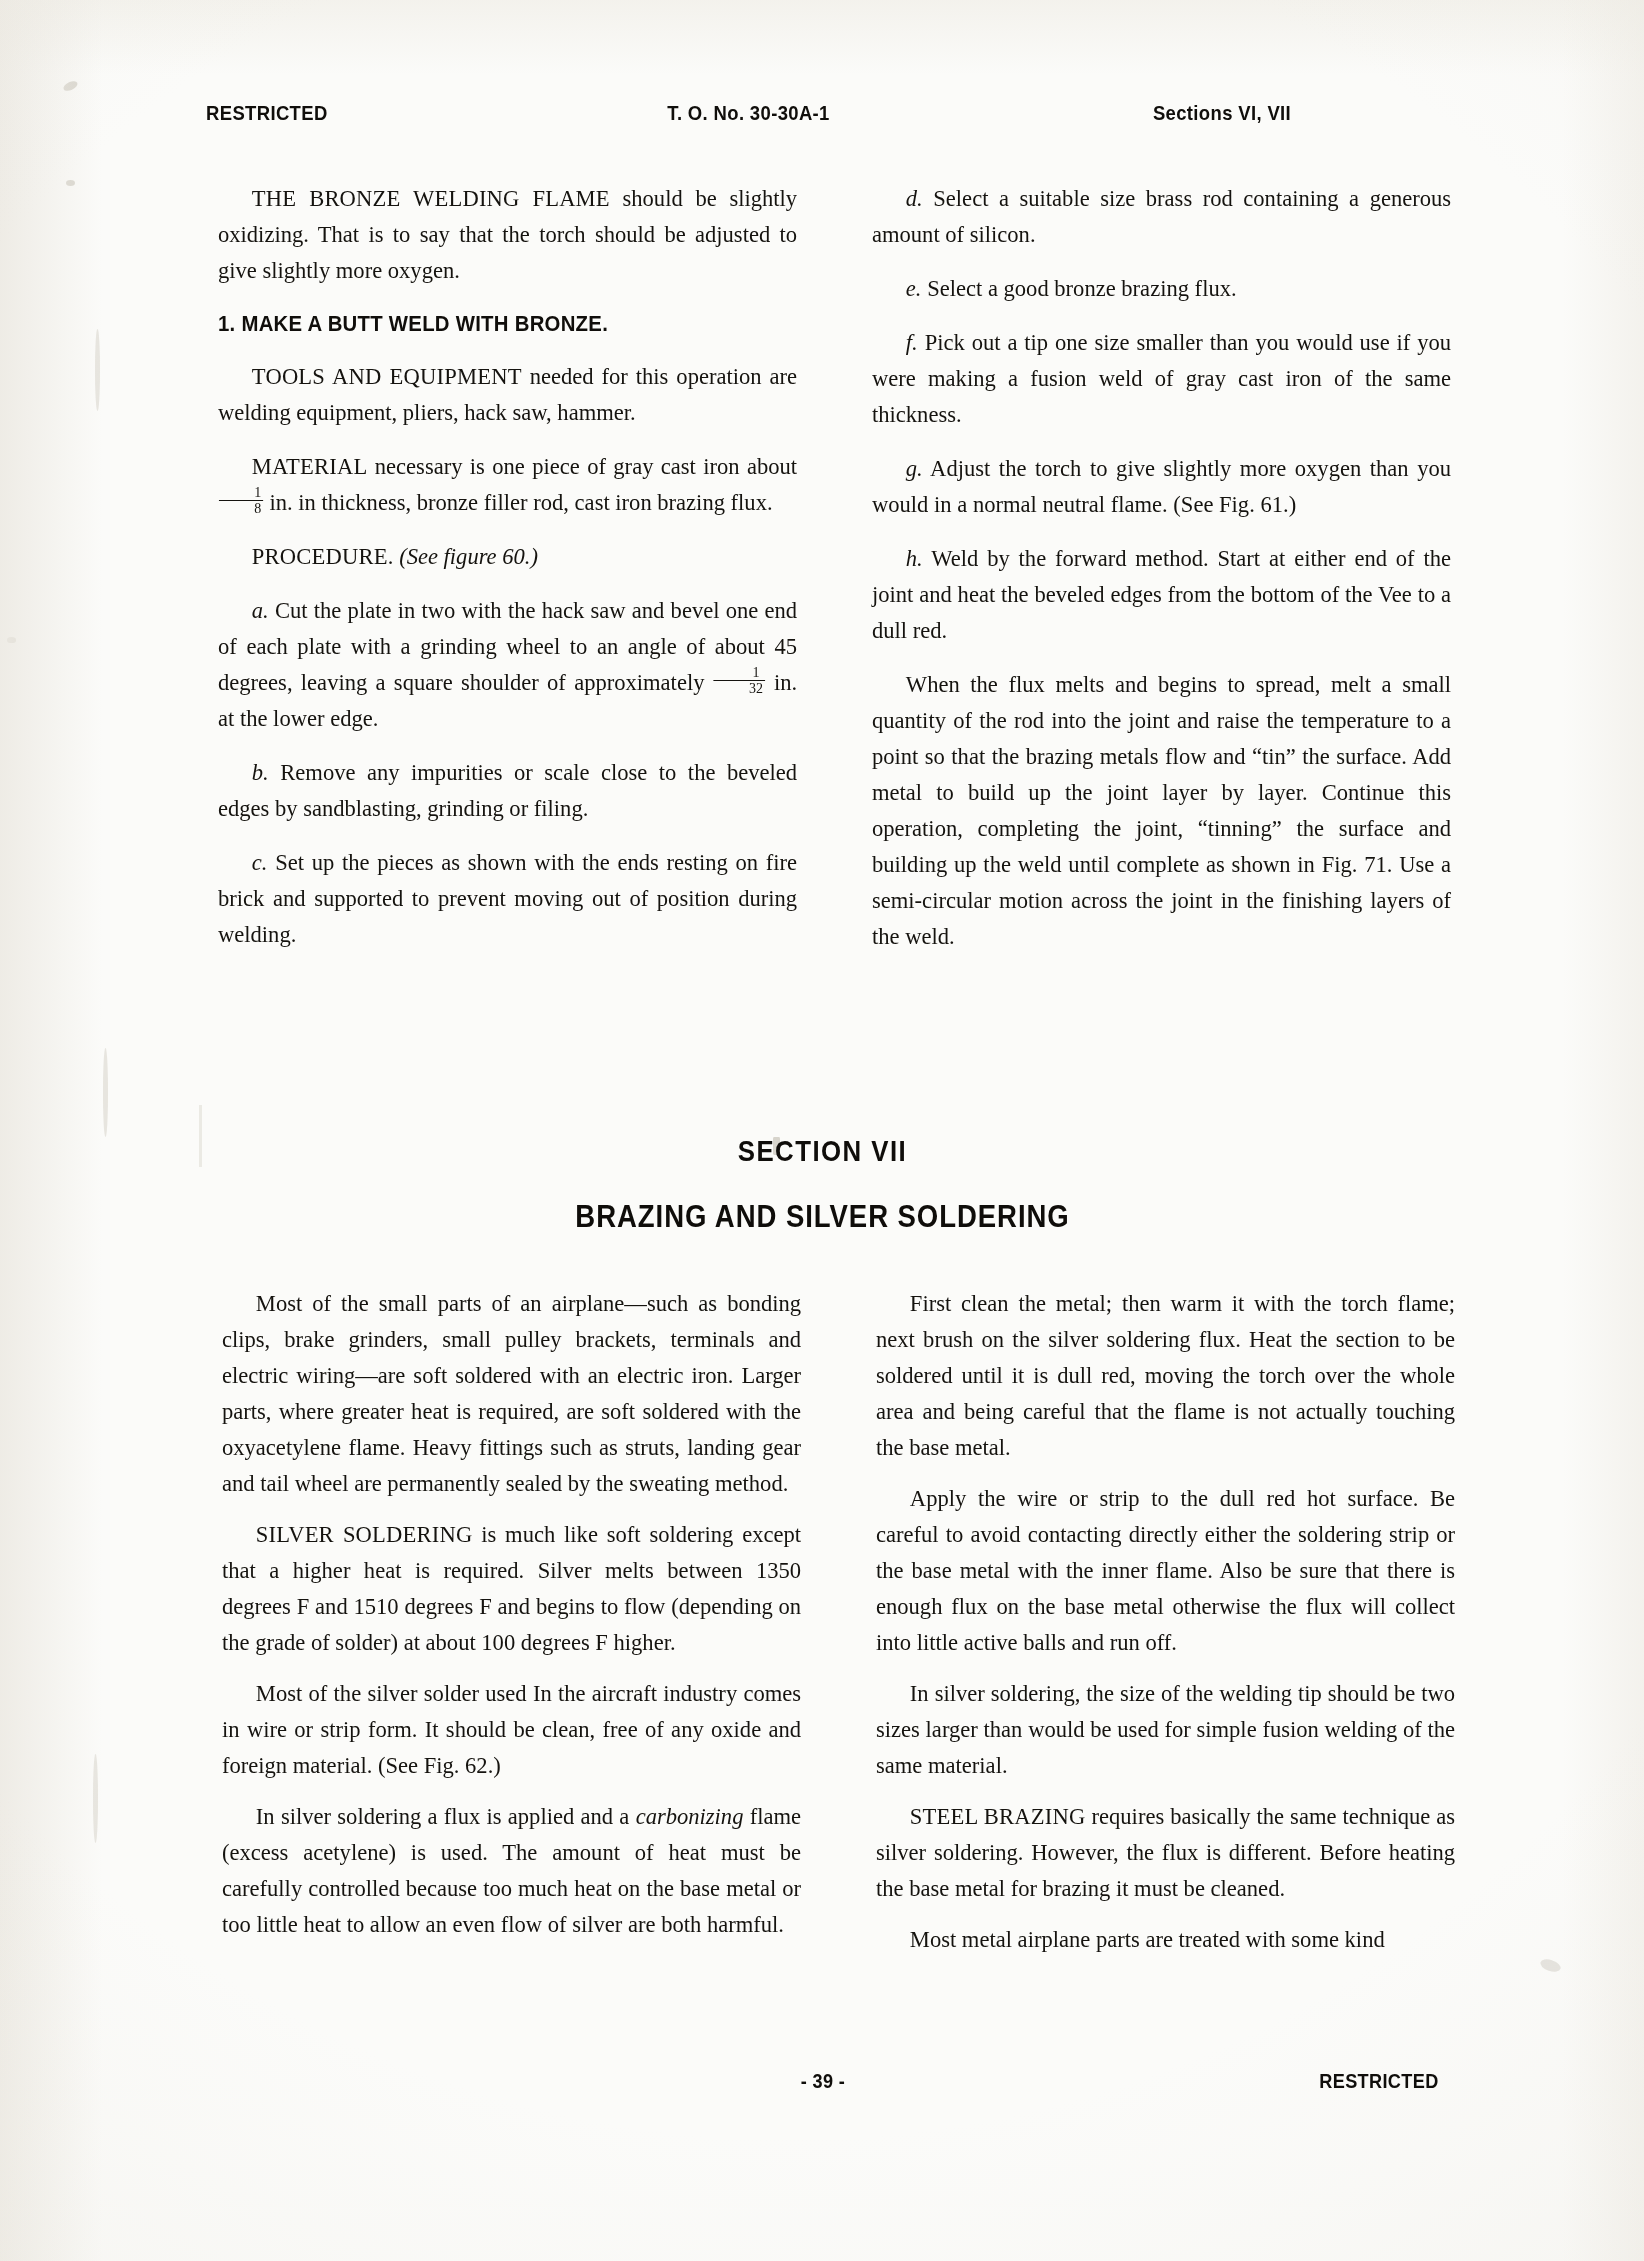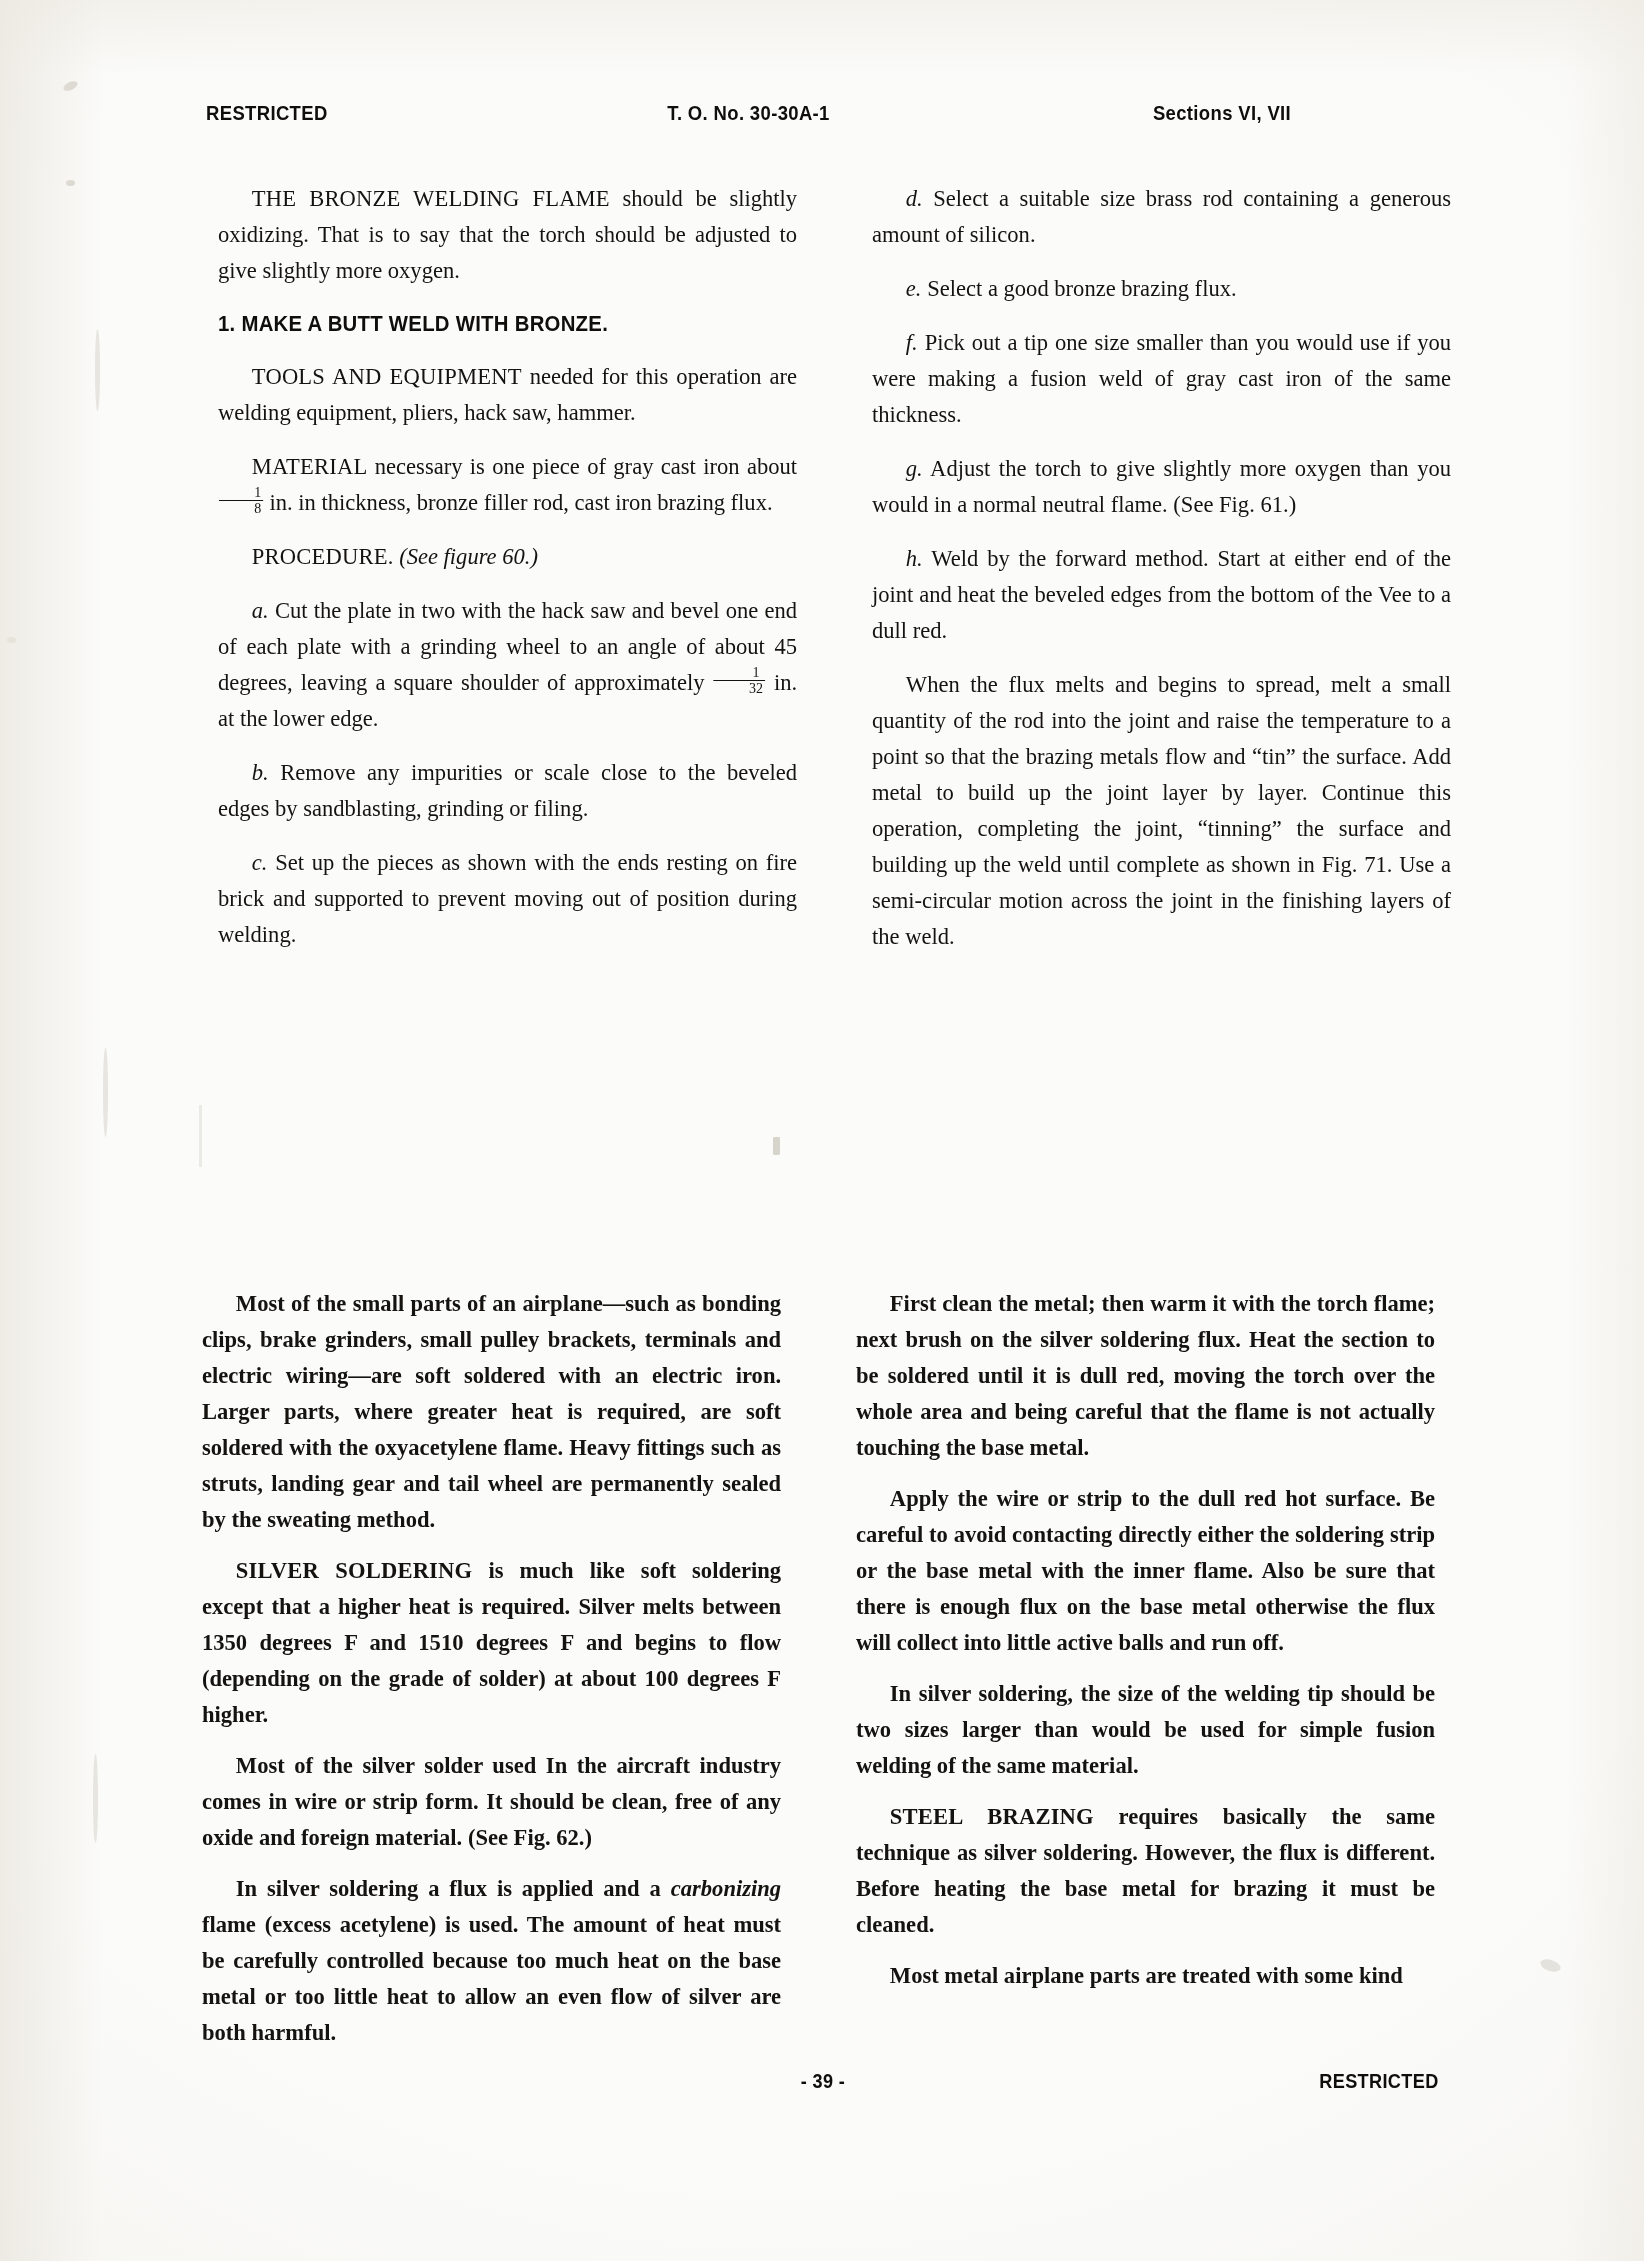--- a/index.html
+++ b/index.html
@@ -127,23 +127,22 @@
   }
   .section-title {
     font-size:32px;
     letter-spacing:1.1px;
     transform:scaleX(.86);
   }
 
   
   .cols-lower {
     position:absolute;
-    left:202px; top:1285px;
+    left:222px; top:1285px;
     width:1233px;
-    font-weight:bold;
   }
 
   
   .footer {
     position:absolute;
     left:206px; top:2069px; width:1233px;
     font-family:"Liberation Sans", sans-serif;
     font-weight:700;
     font-size:20.6px;
     letter-spacing:0.4px;
@@ -215,20 +214,24 @@
 
         <p class="body"><span class="lbl">h.</span><span> Weld by the forward method. Start at either end of the joint and heat the beveled edges from the bottom of the Vee to a dull red.</span></p>
 
         <p class="body">When the flux melts and begins to spread, melt a small quantity of the rod into the joint and raise the temperature to a point so that the brazing metals flow and “tin” the surface. Add metal to build up the joint layer by layer. Continue this operation, completing the joint, “tinning” the surface and building up the weld until complete as shown in Fig. 71. Use a semi-circular motion across the joint in the finishing layers of the weld.</p>
 
       </div>
 
     </div>
   </div>
 
+  <div class="section-block">
+    <div class="section-no">SECTION VII</div>
+    <div class="section-title">BRAZING AND SILVER SOLDERING</div>
+  </div>
 
   <div class="cols-lower">
     <div class="col-wrap">
 
       <div class="col">
 
         <p class="body tight">Most of the small parts of an airplane—such as bonding clips, brake grinders, small pulley brackets, terminals and electric wiring—are soft soldered with an electric iron. Larger parts, where greater heat is required, are soft soldered with the oxyacetylene flame. Heavy fittings such as struts, landing gear and tail wheel are permanently sealed by the sweating method.</p>
 
         <p class="body tight"><span class="sc">SILVER SOLDERING</span><span> is much like soft soldering except that a higher heat is required. Silver melts between 1350 degrees F and 1510 degrees F and begins to flow (depending on the grade of solder) at about 100 degrees F higher.</span></p>
 

